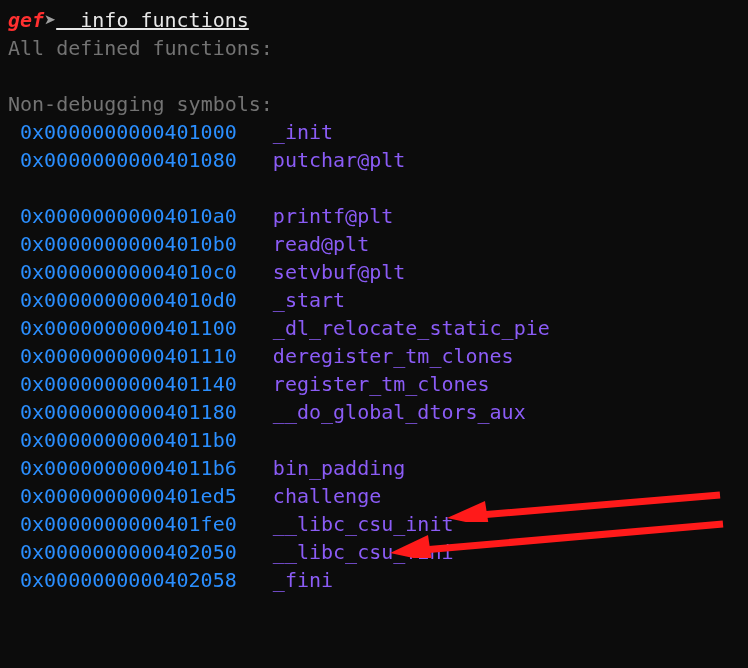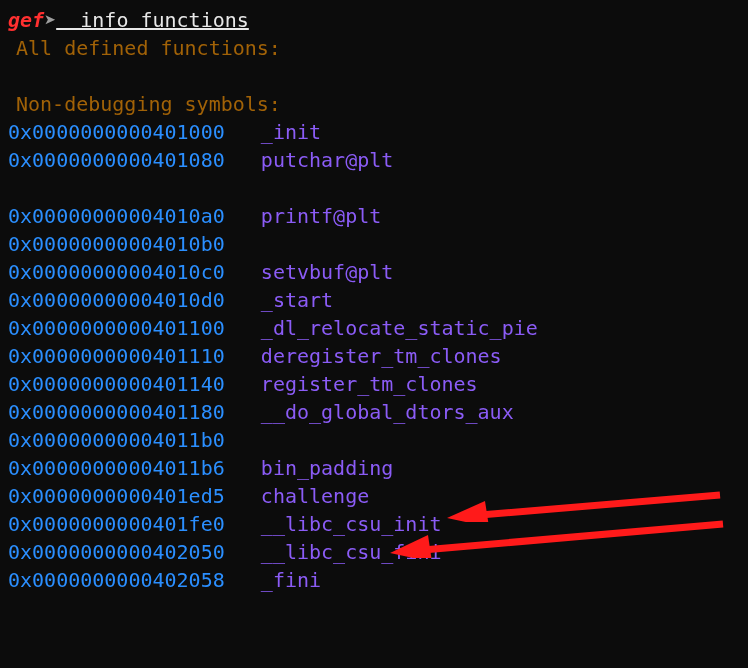--- a/index.html
+++ b/index.html
@@ -28,28 +28,28 @@
       font-style: italic;
     }
     .arrow-char {
       color: #9e9e9e;
     }
     .command {
       color: #e8e8e8;
       text-decoration: underline;
     }
     .header-text {
-      color: #a16207;
-      margin-left: 8px;
+      color: #737373;
     }
     .blank-line {
       height: 1.4em;
     }
     .symbol-table {
       display: block;
+      margin-left: 12px;
     }
     .symbol-row {
       display: flex;
       white-space: pre;
     }
     .addr {
       color: #2b8fff;
       width: 19ch;
     }
     .gap {
@@ -75,21 +75,21 @@
 
 <div class="blank-line"></div>
 
 <div class="header-text">Non-debugging symbols:</div>
 
 <div class="symbol-table">
   <div class="symbol-row"><span class="addr">0x0000000000401000</span><span class="gap">  </span><span class="func-name">_init</span></div>
   <div class="symbol-row"><span class="addr">0x0000000000401080</span><span class="gap">  </span><span class="func-name">putchar@plt</span></div>
   <div class="symbol-row"><span class="gap">  </span></div>
   <div class="symbol-row"><span class="addr">0x00000000004010a0</span><span class="gap">  </span><span class="func-name">printf@plt</span></div>
-  <div class="symbol-row"><span class="addr">0x00000000004010b0</span><span class="gap">  </span></div>
+  <div class="symbol-row"><span class="addr">0x00000000004010b0</span><span class="gap">  </span><span class="func-name">read@plt</span></div>
   <div class="symbol-row"><span class="addr">0x00000000004010c0</span><span class="gap">  </span><span class="func-name">setvbuf@plt</span></div>
   <div class="symbol-row"><span class="addr">0x00000000004010d0</span><span class="gap">  </span><span class="func-name">_start</span></div>
   <div class="symbol-row"><span class="addr">0x0000000000401100</span><span class="gap">  </span><span class="func-name">_dl_relocate_static_pie</span></div>
   <div class="symbol-row"><span class="addr">0x0000000000401110</span><span class="gap">  </span><span class="func-name">deregister_tm_clones</span></div>
   <div class="symbol-row"><span class="addr">0x0000000000401140</span><span class="gap">  </span><span class="func-name">register_tm_clones</span></div>
   <div class="symbol-row"><span class="addr">0x0000000000401180</span><span class="gap">  </span><span class="func-name">__do_global_dtors_aux</span></div>
   <div class="symbol-row"><span class="addr">0x00000000004011b0</span><span class="gap">  </span></div>
   <div class="symbol-row"><span class="addr">0x00000000004011b6</span><span class="gap">  </span><span class="func-name">bin_padding</span></div>
   <div class="symbol-row"><span class="addr">0x0000000000401ed5</span><span class="gap">  </span><span class="func-name">challenge</span></div>
   <div class="symbol-row"><span class="addr">0x0000000000401fe0</span><span class="gap">  </span><span class="func-name">__libc_csu_init</span></div>

